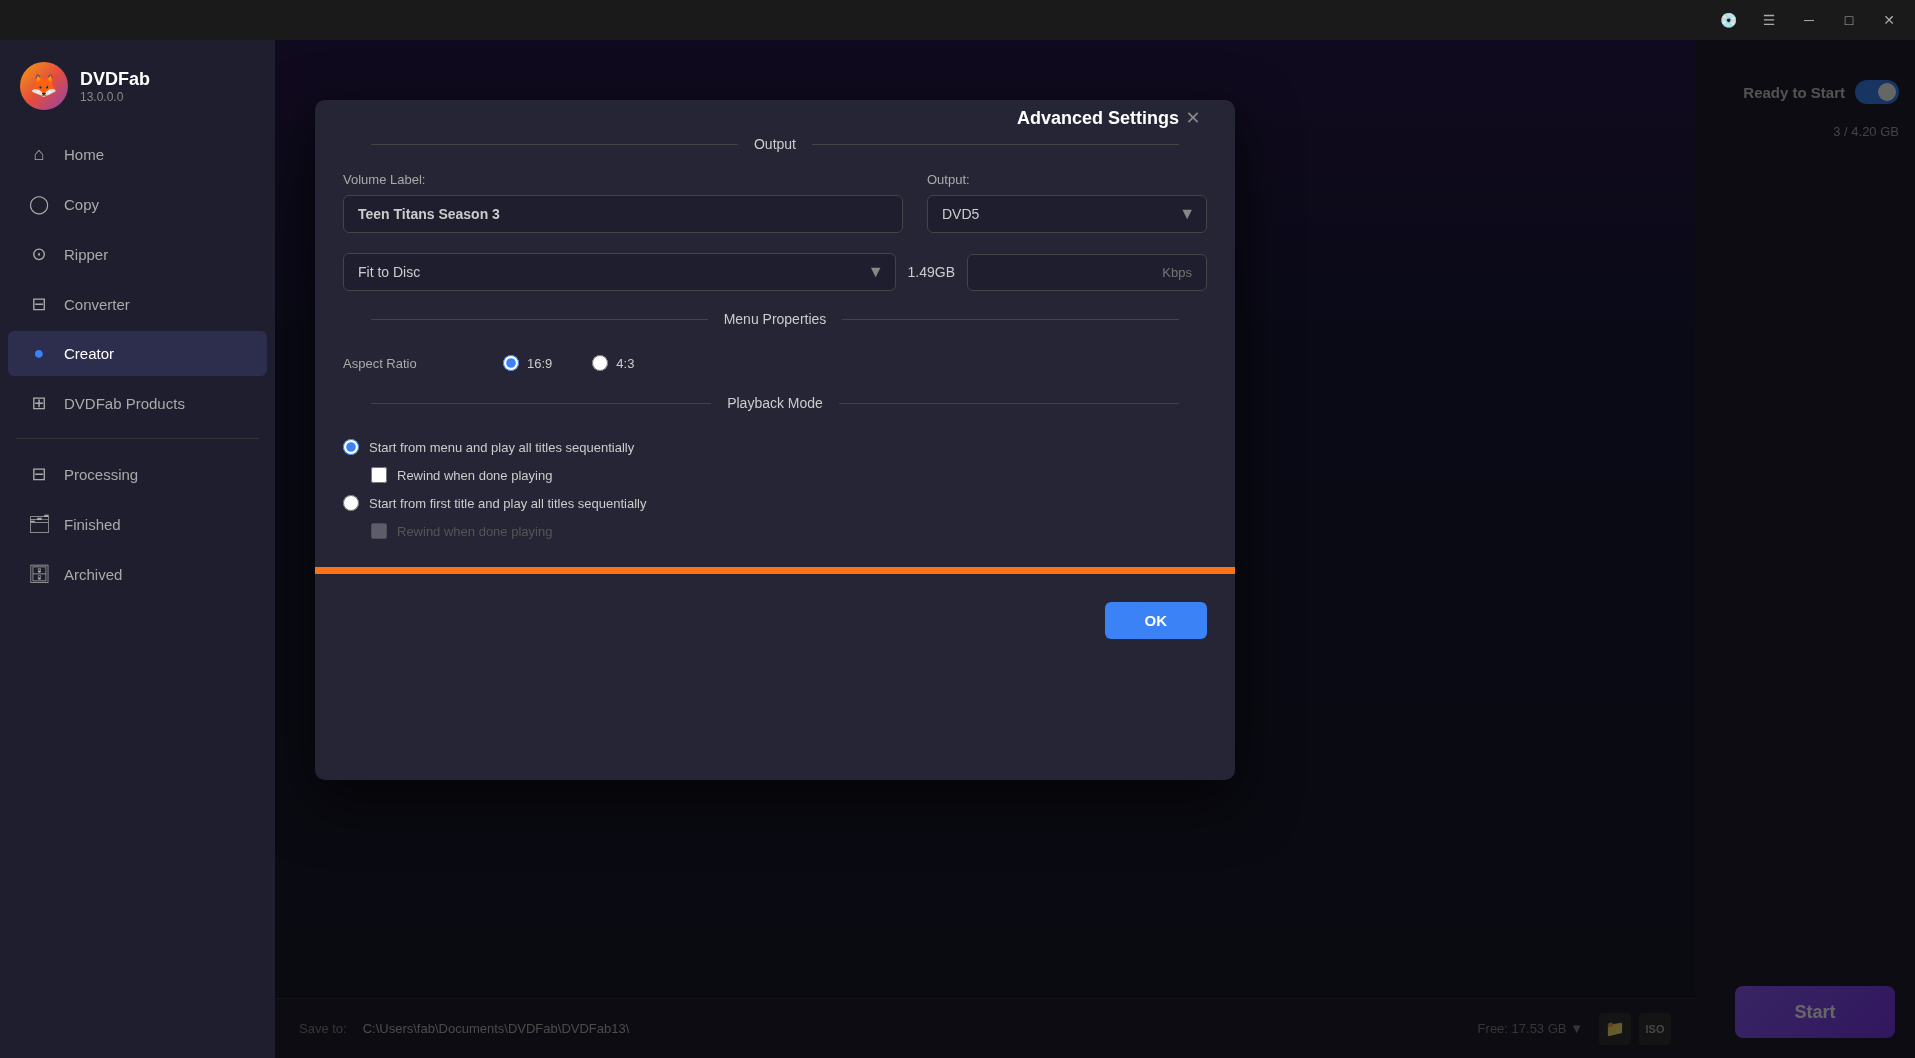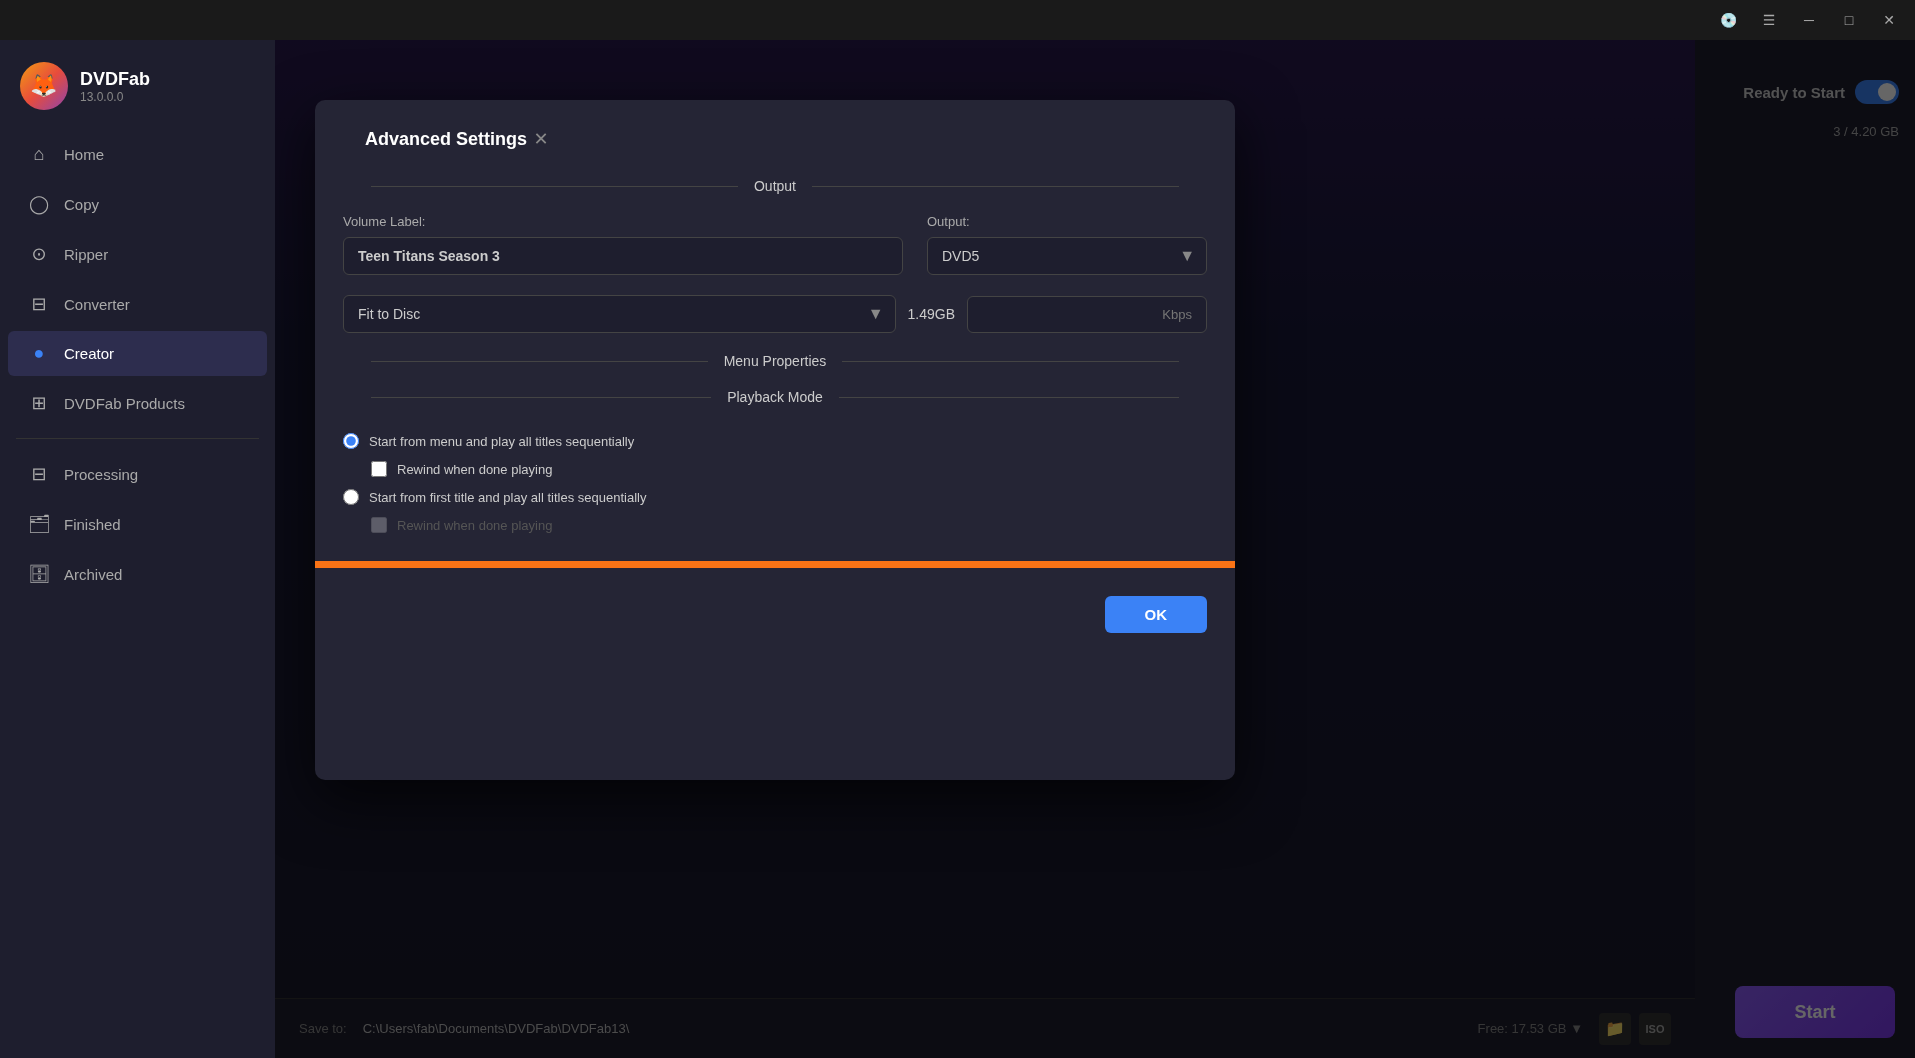--- a/index.html
+++ b/index.html
@@ -208,24 +208,24 @@
       background: #252535;
       border-radius: 10px;
       width: 920px;
       min-height: 680px;
       position: relative;
       padding: 0;
       box-shadow: 0 20px 60px rgba(0,0,0,0.7);
     }
 
     .modal-header {
-      padding: 25px 28px;
-      display: flex;
-      align-items: center;
-      justify-content: flex-start;
+      padding: 4px 28px;
+      display: flex;
+      align-items: center;
+      justify-content: flex-end;
       margin-left: 22px;
     }
     .modal-title {
       font-size: 18px;
       font-weight: 600;
       color: #fff;
     }
     .modal-close {
       width: 28px; height: 28px;
       display: flex; align-items: center; justify-content: center;
@@ -557,20 +557,31 @@
             <input class="kbps-input" type="text" placeholder="Kbps" value="" style="">
           </div>
 
           <div class="section-divider">
             <div class="section-line"></div>
             <span class="section-label">Menu Properties</span>
             <div class="section-line"></div>
           </div>
 
 
+          <div class="radio-row">
+            <span class="radio-label-col">Aspect Ratio</span>
+            <div class="radio-option">
+              <input type="radio" name="aspect_ratio" id="ratio169" checked="" style="">
+              <label for="ratio169">16:9</label>
+            </div>
+            <div class="radio-option">
+              <input type="radio" name="aspect_ratio" id="ratio43" style="">
+              <label for="ratio43">4:3</label>
+            </div>
+          </div>
 
           <div class="section-divider" style="margin-top:16px;">
             <div class="section-line"></div>
             <span class="section-label">Playback Mode</span>
             <div class="section-line"></div>
           </div>
 
           <div class="playback-options">
             <div class="playback-option">
               <input type="radio" name="playback_mode" id="play_menu" checked="" style="">

